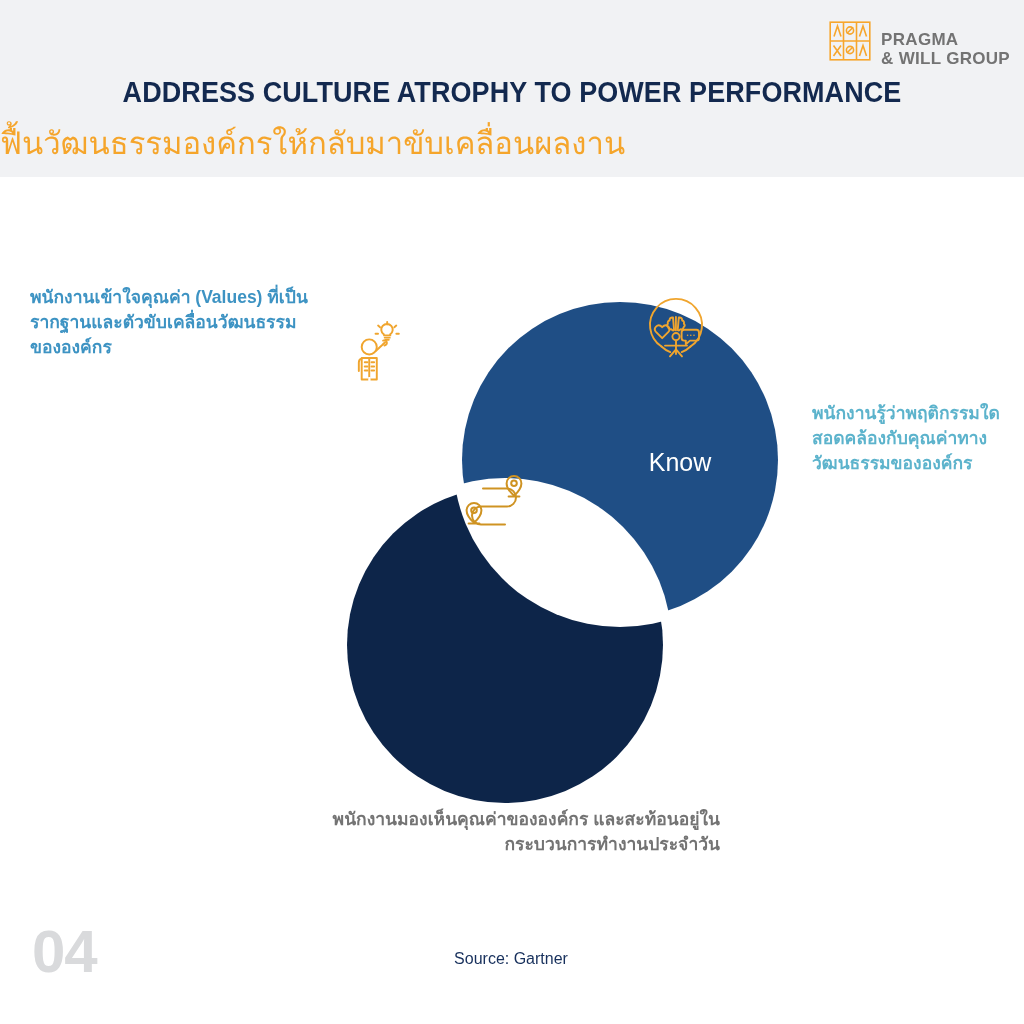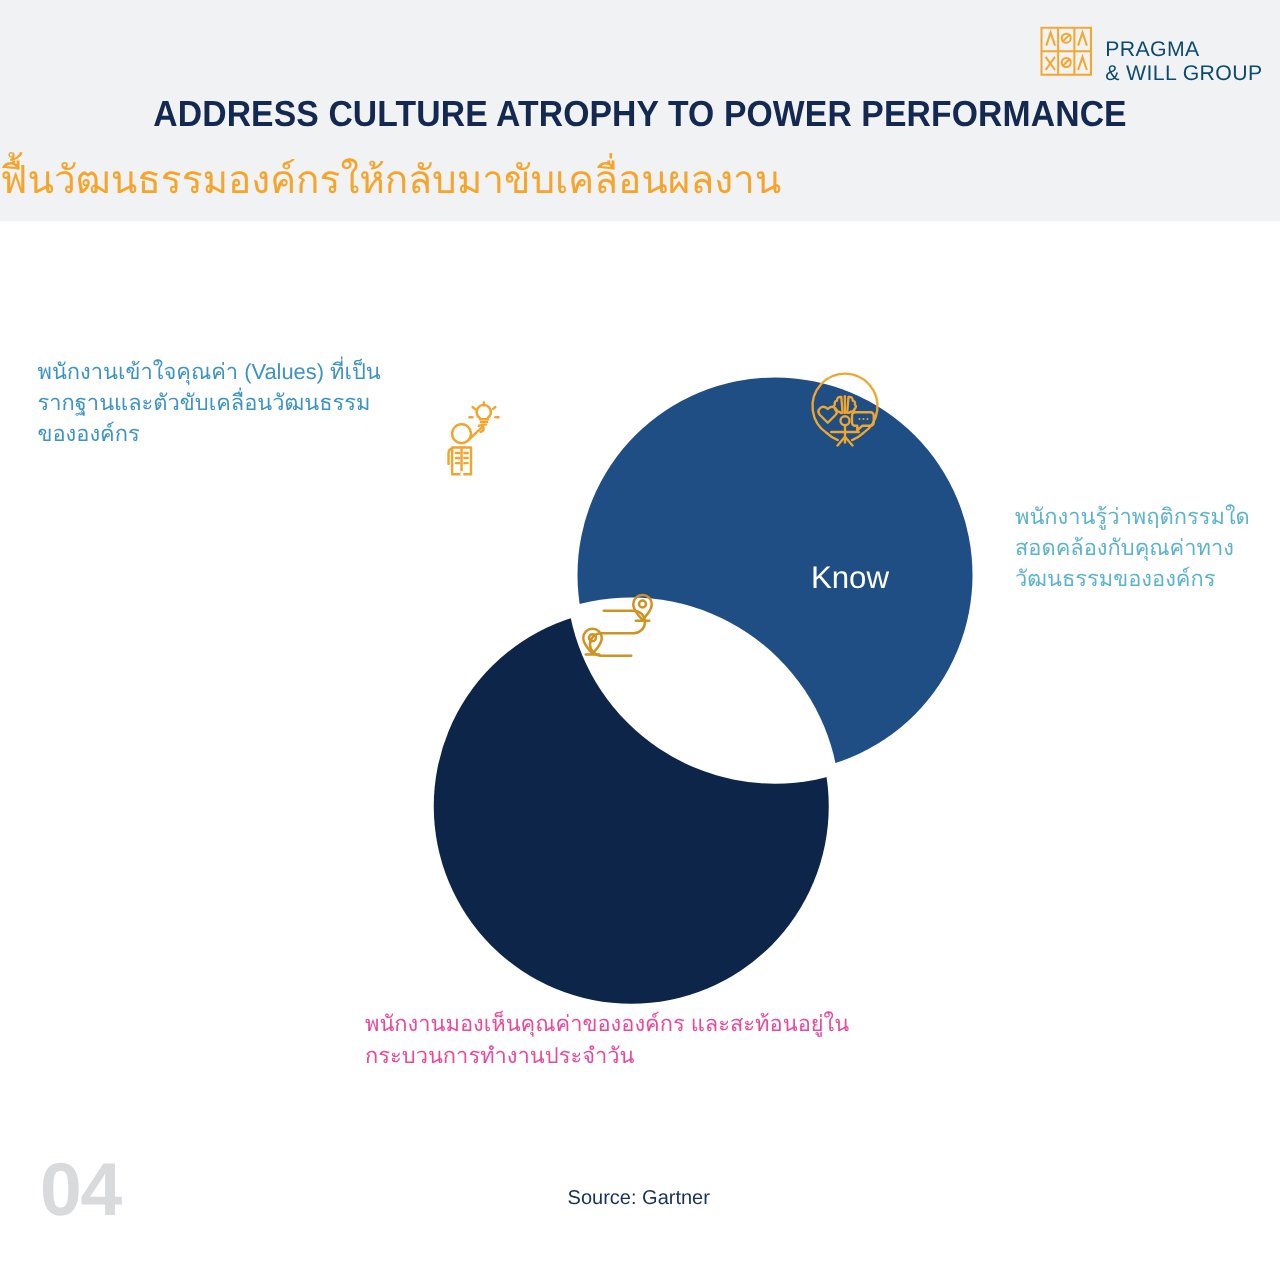--- a/index.html
+++ b/index.html
@@ -20,22 +20,22 @@
     position: absolute; left: 0; top: 0;
     width: 1024px; height: 177px;
     background: #f1f2f4;
   }
   #logo-block {
     position: absolute; right: 14px; top: 14px;
     display: flex; align-items: center; gap: 10px;
   }
   #logo-mark { width: 42px; height: 40px; display: block; }
   #logo-words {
-    color: #0c4a6e;
-    font-weight: 400;
+    color: #737373;
+    font-weight: 700;
     font-size: 17px;
     line-height: 19px;
     letter-spacing: 0.3px;
     white-space: nowrap;
     margin-top: 16px;
   }
   #logo-words div { display: block; }
 
   #title-en {
     position: absolute; left: 0; top: 76px; width: 1024px;
@@ -74,35 +74,35 @@
     pointer-events: none;
   }
   #label-understand { left: 276px; top: 195px; width: 230px; }
   #label-know       { left: 570px; top: 270px; width: 220px; }
   #label-evaluate   { left: 398px; top: 510px; width: 220px; }
 
   .side-note {
     position: absolute;
     font-size: 17.5px;
     line-height: 25px;
-    font-weight: 400;
+    font-weight: 700;
   }
   #note-left {
     left: 30px; top: 108px; width: 290px;
     color: #3d93c3;
   }
   #note-right {
     left: 784px; top: 224px; width: 240px;
     color: #5cb3cc;
     margin-left: 28px;
   }
   #note-bottom {
-    left: 292px; top: 630px; width: 440px;
-    text-align: left;
-    color: #ec4899;
+    left: 280px; top: 630px; width: 440px;
+    text-align: right;
+    color: #737373;
   }
 
   
   #page-number {
     position: absolute; left: 32px; top: 922px;
     color: #d9dadc;
     font-size: 60px;
     font-weight: 700;
     letter-spacing: -1px;
     line-height: 60px;

